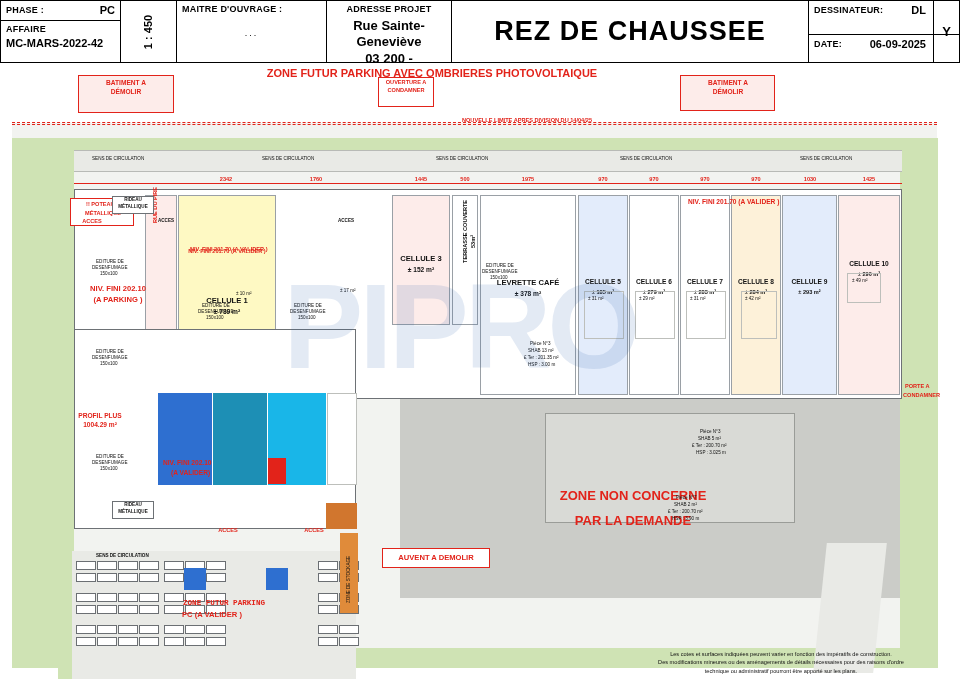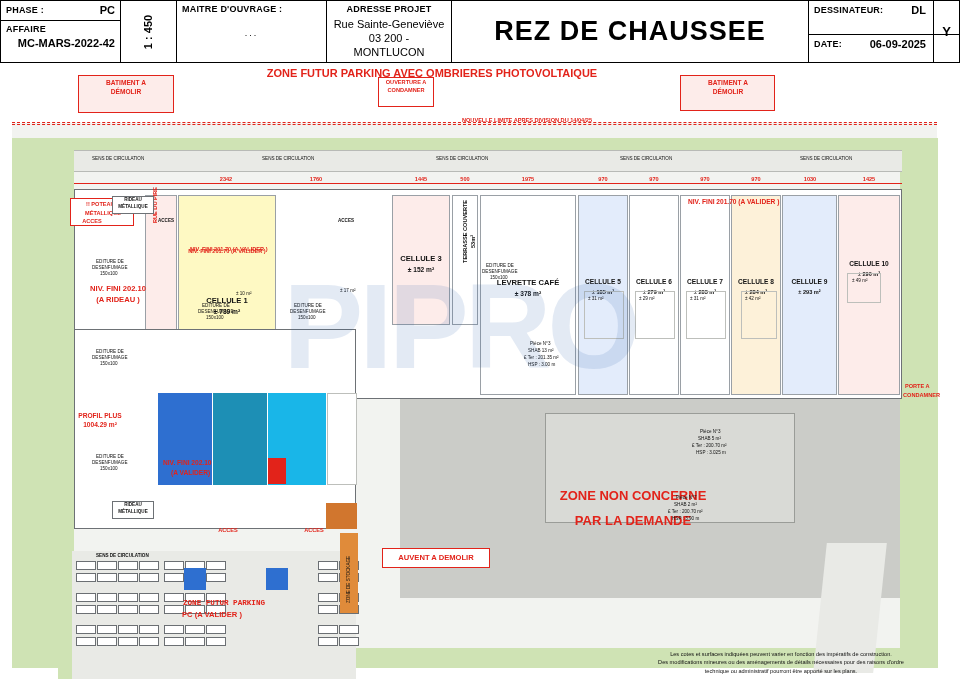--- a/index.html
+++ b/index.html
@@ -19,30 +19,30 @@
     background:#fff;
   }
   .tb-cell { border-right:1px solid #000; padding:3px 5px; position:relative; }
   .tb-phase { width:120px; }
   .tb-scale { width:56px; display:flex; align-items:center; justify-content:center; }
   .tb-mo { width:150px; }
   .tb-addr { width:125px; text-align:center; }
   .tb-title { flex:1; display:flex; align-items:center; justify-content:center; }
   .tb-right { width:150px; border-right:none; }
   .lbl { font-size:9px; font-weight:bold; letter-spacing:.2px; }
-  .val { font-size:11px; font-weight:bold;text-align:right; }
+  .val { font-size:11px; font-weight:bold; }
   .row1 { display:flex; justify-content:space-between; align-items:center; }
   .tb-phase .sep { border-top:1px solid #000; margin:4px -5px 3px -5px; }
   .scale-rot {
     transform: rotate(-90deg); white-space:nowrap;
     font-size:11px; font-weight:bold;
   }
   .maintitle { font-size:27px; font-weight:bold; letter-spacing:1px; }
   .tb-right .sep { border-top:1px solid #000; margin:4px -5px 3px -5px; }
-  .addr-line { font-size:11px; line-height:1.25; }
+  .addr-line { font-size:13px; line-height:1.25;font-weight:bold; }
   .mo-dots { font-size:9px; text-align:center; margin-top:14px; letter-spacing:2px;}
   .y-box {
     position:absolute; right:0; top:0; width:26px; height:61px;
     border-left:1px solid #000; display:flex; align-items:center; justify-content:center;
     font-size:13px; font-weight:bold;
   }
 
   
   #plan { position:absolute; left:0; top:63px; width:960px; height:616px; overflow:hidden;
           background:#ffffff; }
@@ -272,21 +272,21 @@
 
     <div class="abs" style="left:70px;top:135px;width:64px;height:28px;border:1px solid #e2231a;background:#ffffff;"></div>
     <div class="t red b f6 ctr" style="left:103px;top:138px;">!! POTEAU !!</div>
     <div class="t red b f6 ctr" style="left:103px;top:147px;">MÉTALLIQUE</div>
 
     <div class="abs" style="left:112px;top:133px;width:42px;height:18px;border:1px solid #6d7175;background:#ffffff;"></div>
     <div class="t blk b f5 ctr" style="left:133px;top:134px;">RIDEAU</div>
     <div class="t blk b f5 ctr" style="left:133px;top:141px;">MÉTALLIQUE</div>
 
     <div class="t red b f8 ctr" style="left:118px;top:221px;">NIV. FINI 202.10</div>
-    <div class="t red b f8 ctr" style="left:118px;top:232px;">(A RIDEAU )</div>
+    <div class="t red b f8 ctr" style="left:118px;top:232px;">(A PARKING )</div>
 
     <div class="abs" style="left:74px;top:266px;width:282px;height:200px;border:1px solid #6d7175;background:#ffffff;"></div>
 
     <div class="abs hatch-blue" style="left:158px;top:330px;width:54px;height:92px;"></div>
     <div class="abs hatch-teal" style="left:213px;top:330px;width:54px;height:92px;"></div>
     <div class="abs hatch-cyan" style="left:268px;top:330px;width:58px;height:92px;"></div>
     <div class="abs" style="left:268px;top:395px;width:18px;height:26px;background:#e2231a;"></div>
     <div class="abs" style="left:327px;top:330px;width:30px;height:92px;background:#ffffff;border:1px solid #bdbfbb;"></div>
     <div class="abs" style="left:326px;top:440px;width:31px;height:26px;background:#d1762e;"></div>
 

